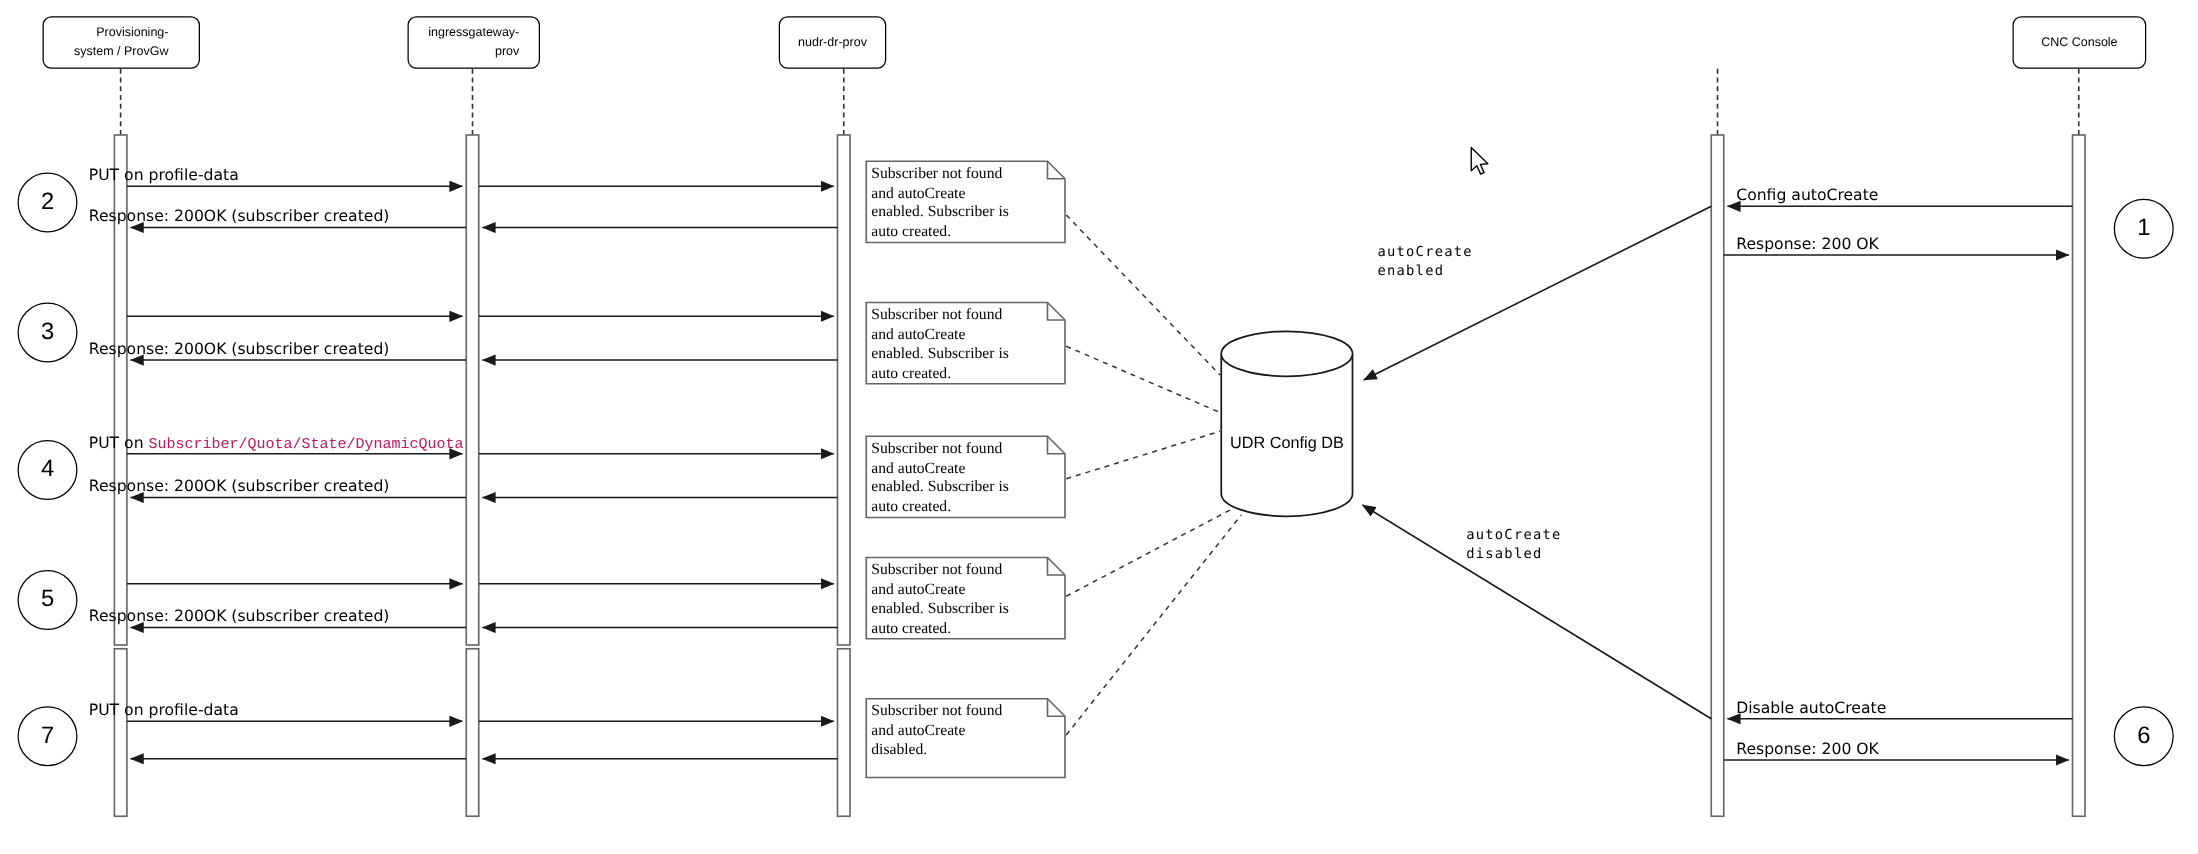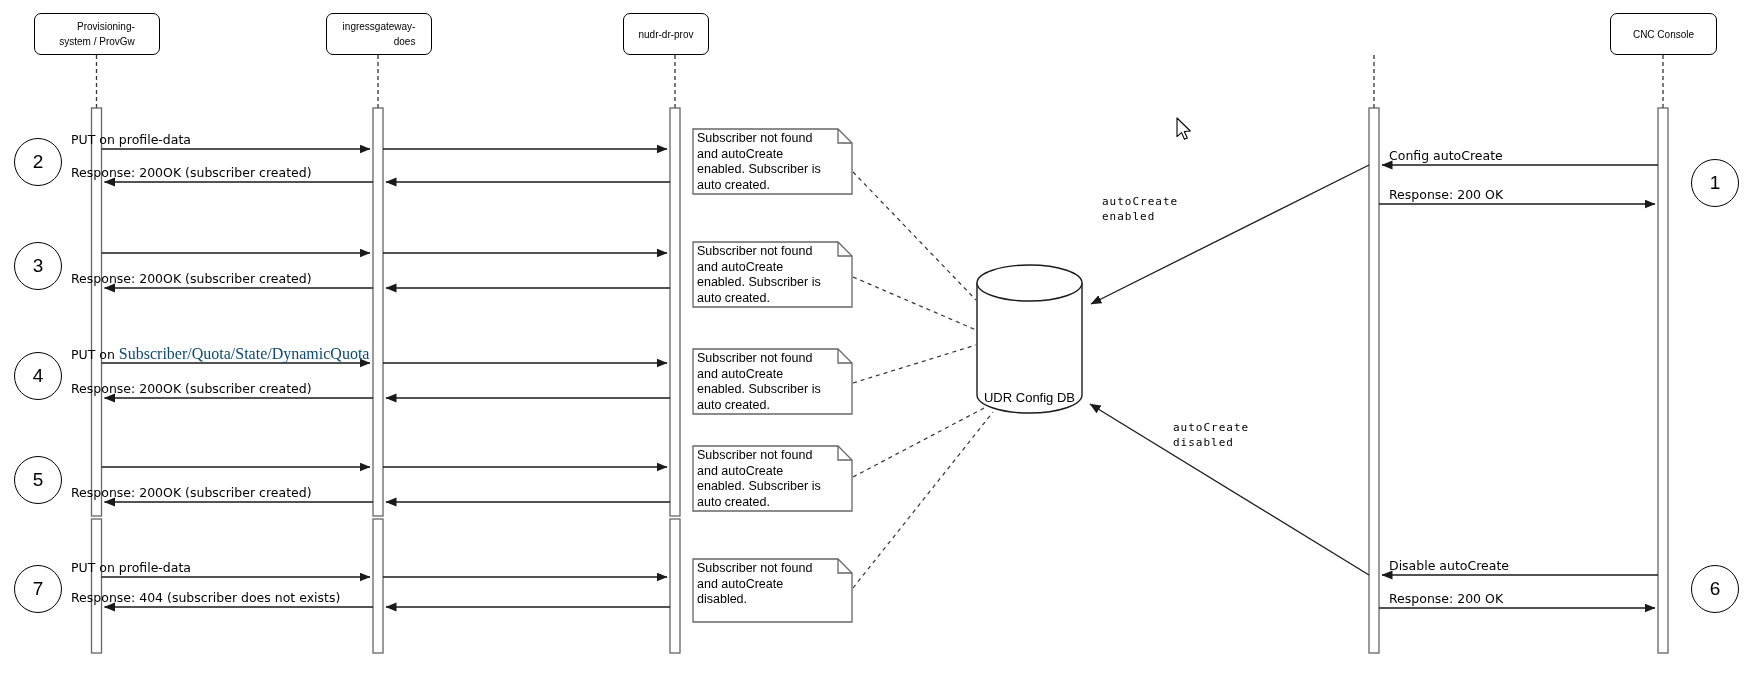--- a/index.html
+++ b/index.html
@@ -7,22 +7,22 @@
          font-family:"Liberation Sans",sans-serif;color:#000;}
   #diagram-svg{position:absolute;left:0;top:0;width:1758px;height:683px;}
   .actor{position:absolute;top:13px;height:42px;border:1.4px solid #000;border-radius:7px;
          background:#fff;display:flex;align-items:center;justify-content:center;text-align:right;
          font-size:10px;line-height:15px;white-space:pre-line;box-sizing:border-box;}
   .num-circle{position:absolute;width:48px;height:48px;border:1.4px solid #000;border-radius:50%;
          background:#fff;display:flex;align-items:center;justify-content:center;
          font-size:19px;box-sizing:border-box;}
   .msg{position:absolute;font-family:"DejaVu Sans","Liberation Sans",sans-serif;
          font-size:12.5px;line-height:15px;white-space:nowrap;}
-  .msg .path-part{font-family:Liberation Serif, serif;font-size:16px;color:#0c4a6e;}
-  .note-text{position:absolute;font-family:Liberation Sans, sans-serif;
+  .msg .path-part{font-family:Liberation Mono, monospace;font-size:12px;color:#be185d;}
+  .note-text{position:absolute;font-family:Liberation Serif, serif;
          font-size:12.5px;line-height:15.5px;white-space:pre-line;text-align:left;}
   .db-label{position:absolute;text-align:center;font-size:13px;}
   .db-annotation{position:absolute;text-align:left;font-family:"DejaVu Sans Mono","Liberation Mono",monospace;
          font-size:11px;line-height:15px;letter-spacing:1px;white-space:pre-line;}
 </style>
 </head>
 <body>
 
 <div id="stage">
 
@@ -87,40 +87,39 @@
       <path d="M693,559 L838,559 L852,573 L852,622 L693,622 Z" fill="#fff" stroke="#666666" stroke-width="1.3"></path>
       <path d="M838,559 L838,573 L852,573" fill="none" stroke="#666666" stroke-width="1.3"></path>
       <path d="M977,283 L977,395 A52.5,18 0 0 0 1082,395 L1082,283" fill="#fff" stroke="#1a1a1a" stroke-width="1.4"></path>
       <ellipse cx="1029.5" cy="283" rx="52.5" ry="18" fill="#fff" stroke="#1a1a1a" stroke-width="1.4"></ellipse>
       <path d="M1177,118 l0,18.6 l4.5,-4 l3,6.7 l2.8,-1.2 l-3,-6.6 l6,-0.5 Z" fill="#fff" stroke="#000" stroke-width="1.1" stroke-linejoin="round"></path>
     </svg>
 
   <div class="actor" style="left:34px;width:126px;">Provisioning-
 system / ProvGw</div>
   <div class="actor" style="left:326px;width:106px;">ingressgateway-
-does</div>
+prov</div>
   <div class="actor" style="left:623px;width:86px;">nudr-dr-prov</div>
   <div class="actor" style="left:1610px;width:107px;">CNC Console</div>
 
   <div class="num-circle" style="left:14px;top:138px;">2</div>
   <div class="num-circle" style="left:14px;top:242px;">3</div>
   <div class="num-circle" style="left:14px;top:352px;">4</div>
   <div class="num-circle" style="left:14px;top:456px;">5</div>
   <div class="num-circle" style="left:14px;top:565px;">7</div>
   <div class="num-circle" style="left:1691px;top:159px;">1</div>
   <div class="num-circle" style="left:1691px;top:565px;">6</div>
 
   <div class="msg" style="left:71px;top:132px;width:322px;">PUT on profile-data</div>
   <div class="msg" style="left:71px;top:165px;width:322px;">Response: 200OK (subscriber created)</div>
   <div class="msg" style="left:71px;top:271px;width:322px;">Response: 200OK (subscriber created)</div>
   <div class="msg" style="left:71px;top:346px;width:322px;"><span>PUT on </span><span class="path-part">Subscriber/Quota/State/DynamicQuota</span></div>
   <div class="msg" style="left:71px;top:381px;width:322px;">Response: 200OK (subscriber created)</div>
   <div class="msg" style="left:71px;top:485px;width:322px;">Response: 200OK (subscriber created)</div>
   <div class="msg" style="left:71px;top:560px;width:322px;">PUT on profile-data</div>
-  <div class="msg" style="left:71px;top:590px;width:322px;">Response: 404 (subscriber does not exists)</div>
 
   <div class="msg" style="left:1389px;top:148px;width:262px;">Config autoCreate</div>
   <div class="msg" style="left:1389px;top:187px;width:262px;">Response: 200 OK</div>
   <div class="msg" style="left:1389px;top:558px;width:262px;">Disable autoCreate</div>
   <div class="msg" style="left:1389px;top:591px;width:262px;">Response: 200 OK</div>
 
   <div class="note-text" style="left:697px;top:131px;width:148px;">Subscriber not found
 and autoCreate
 enabled. Subscriber is
 auto created.</div>
@@ -133,19 +132,19 @@
 enabled. Subscriber is
 auto created.</div>
   <div class="note-text" style="left:697px;top:448px;width:148px;">Subscriber not found
 and autoCreate
 enabled. Subscriber is
 auto created.</div>
   <div class="note-text" style="left:697px;top:561px;width:148px;">Subscriber not found
 and autoCreate
 disabled.</div>
 
-  <div class="db-label" style="left:964px;top:346px;width:131px;margin-top:44px;">UDR Config DB</div>
+  <div class="db-label" style="left:964px;top:346px;width:131px;">UDR Config DB</div>
   <div class="db-annotation" style="left:1102px;top:194px;width:150px;">autoCreate
 enabled</div>
   <div class="db-annotation" style="left:1173px;top:420px;width:150px;">autoCreate
 disabled</div>
 
 </div>
 
 </body></html>

